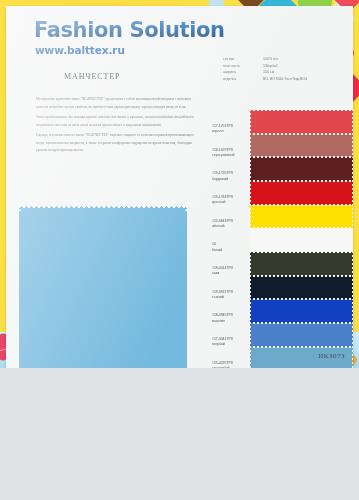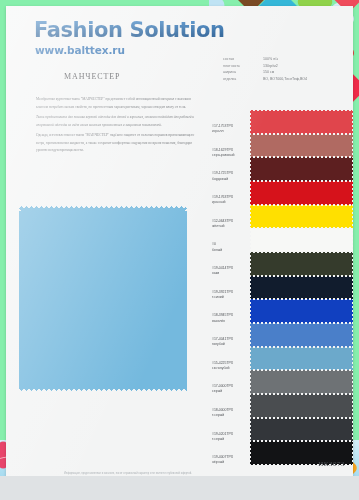--- a/index.html
+++ b/index.html
@@ -4,22 +4,22 @@
 <style>
   * { box-sizing: border-box; margin: 0; padding: 0; }
   html, body {
     width: 359px; height: 500px;
     font-family: "Liberation Serif", serif;
     background: #dfe2e4;
     overflow: hidden;
   }
   #page {
     position: relative;
-    width: 359px; height: 476px;
-    background: #86efac;
+    width: 359px; height: 368px;
+    background: #fde047;
     overflow: hidden;
   }
 
   
   .tile {
     position: absolute;
     border-radius: 22%;
     transform: rotate(45deg);
   }
   #deco-top {

